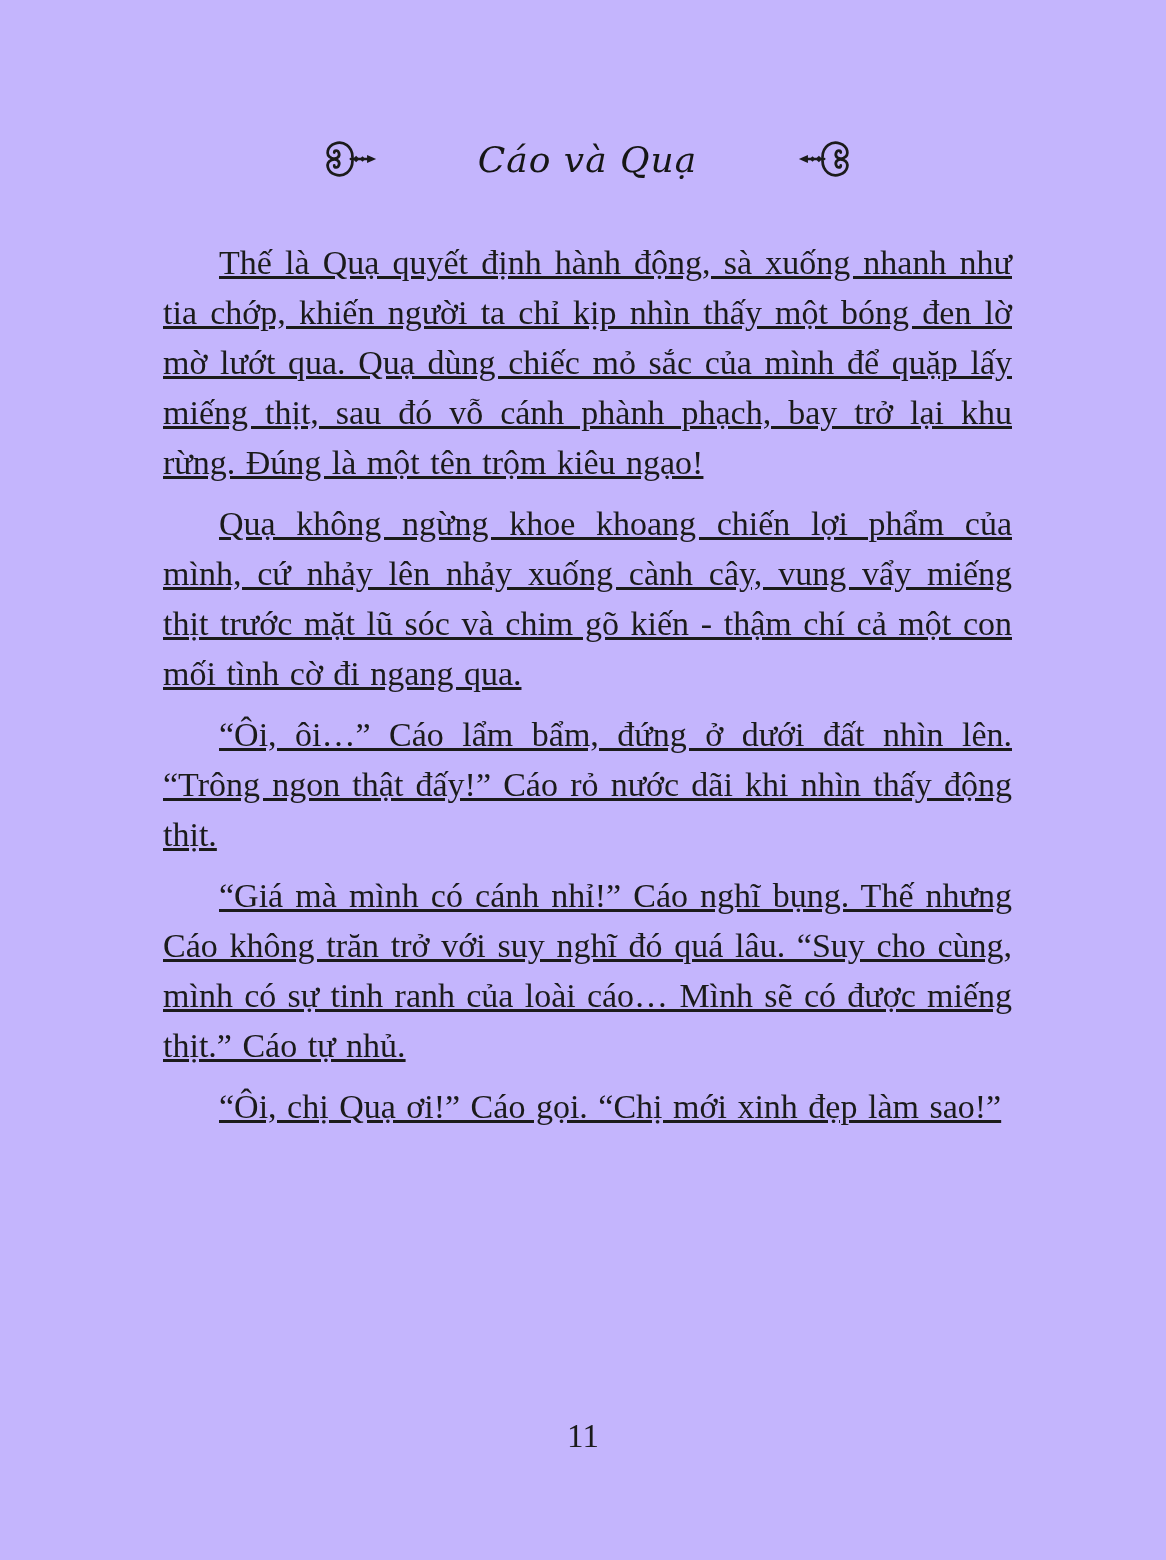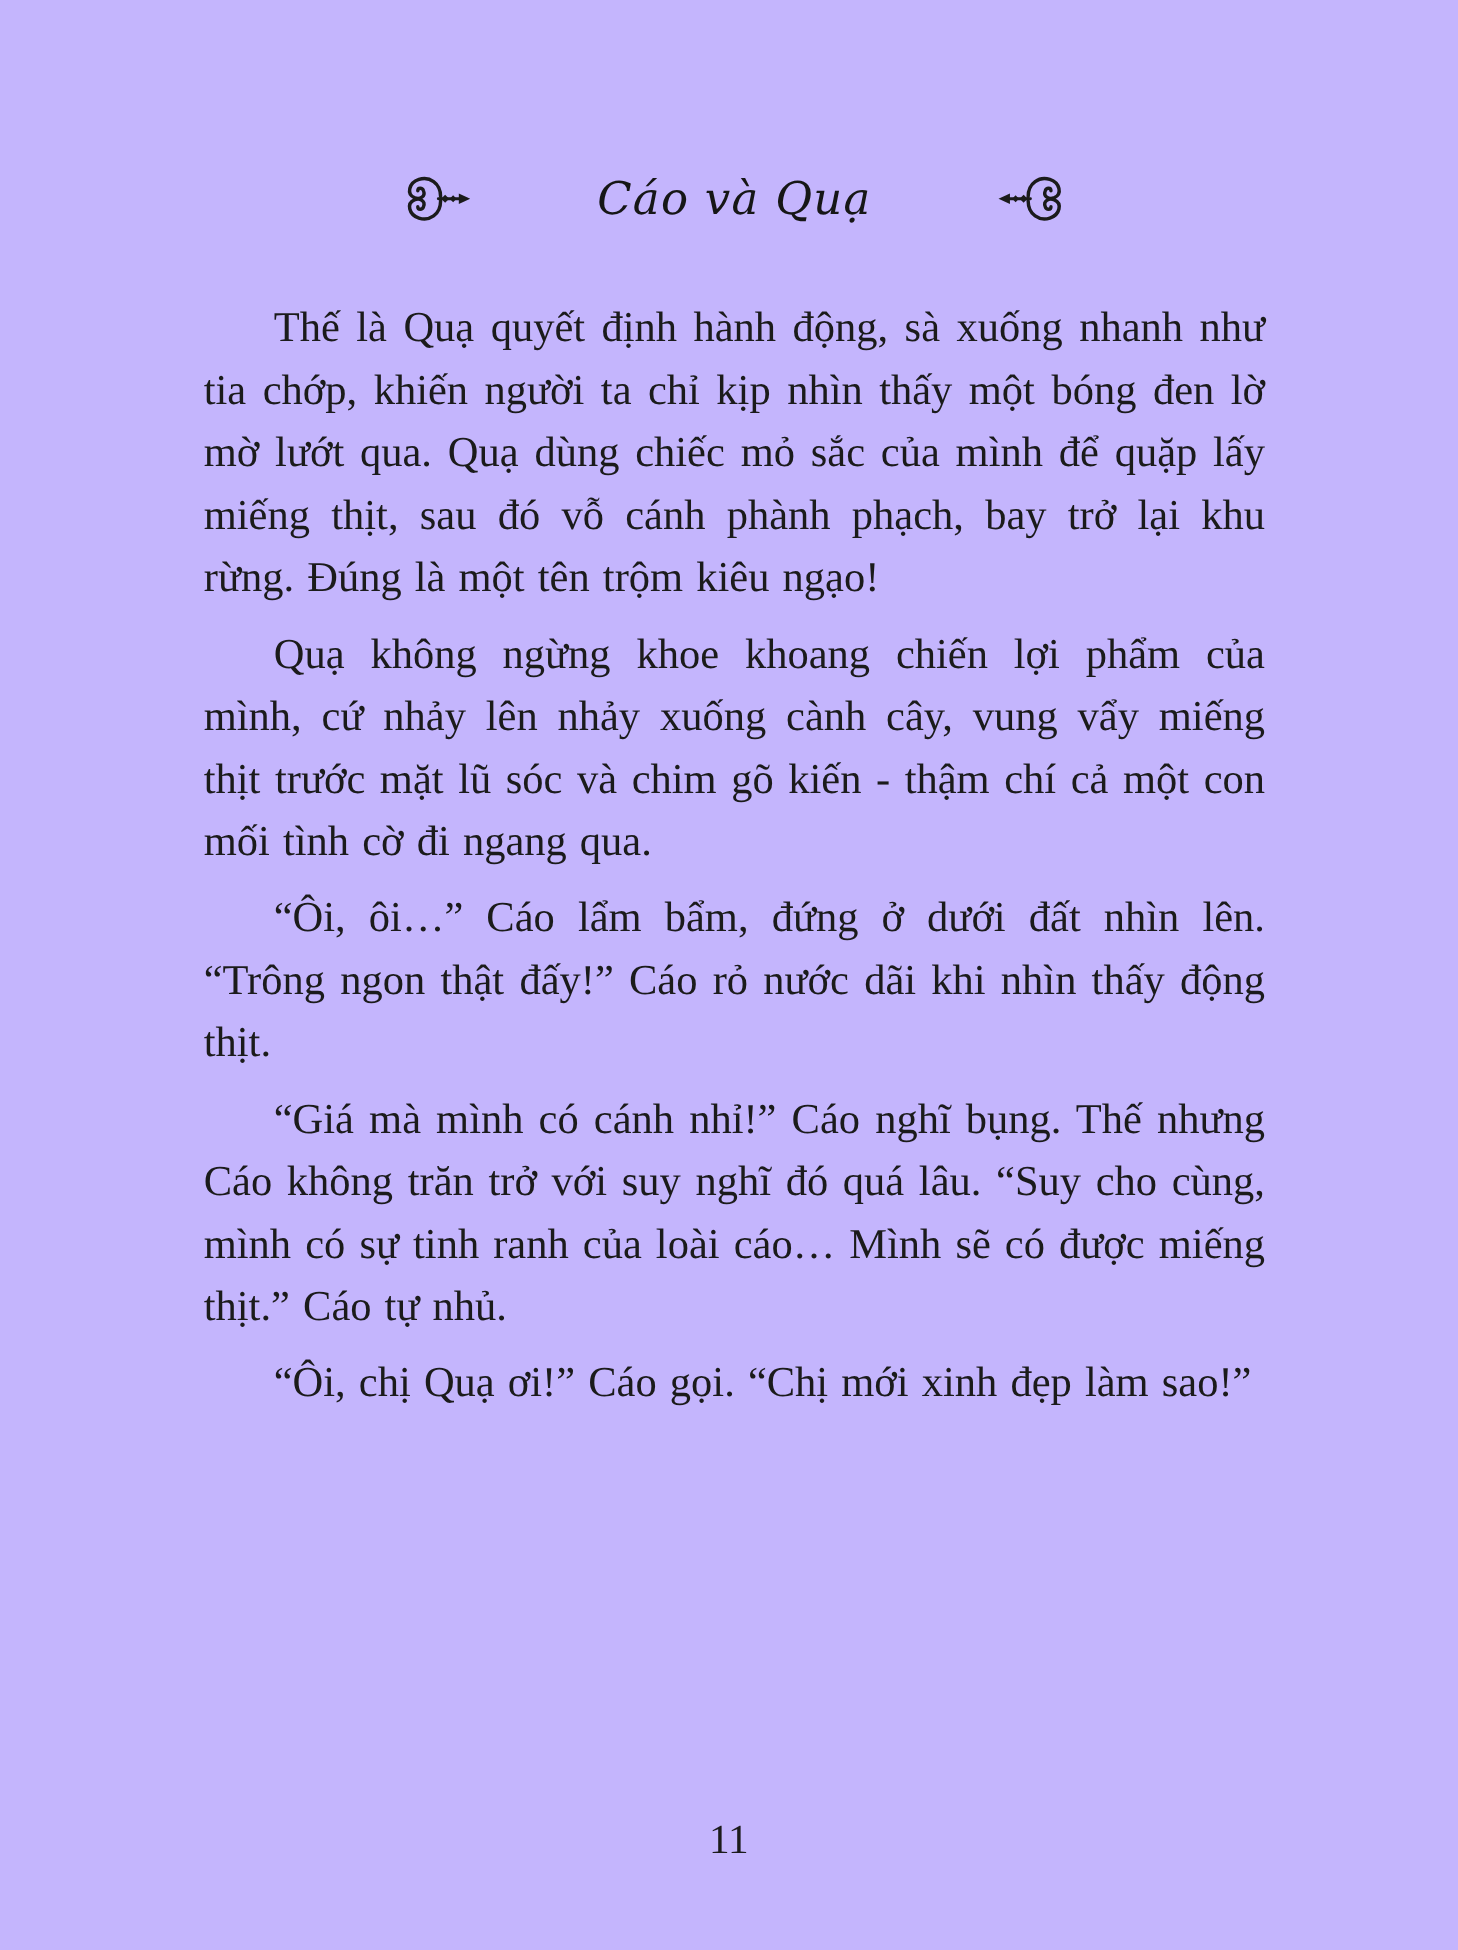--- a/index.html
+++ b/index.html
@@ -44,24 +44,25 @@
     margin-top: 46px;
   }
   .body-text p {
     margin: 11px 0 11px 0;
     font-size: 34px;
     line-height: 50px;
     text-align: justify;
     text-indent: 56px;
     word-spacing: 2px;
     color: #1b1b1b;
+    text-decoration: underline;
   }
   .page-number {
     position: absolute;
-    top: 1454px;
+    top: 1418px;
     left: 0;
     width: 100%;
     text-align: center;
     font-size: 33px;
     color: #1b1b1b;
   }
 </style>
 </head>
 <body>
 

